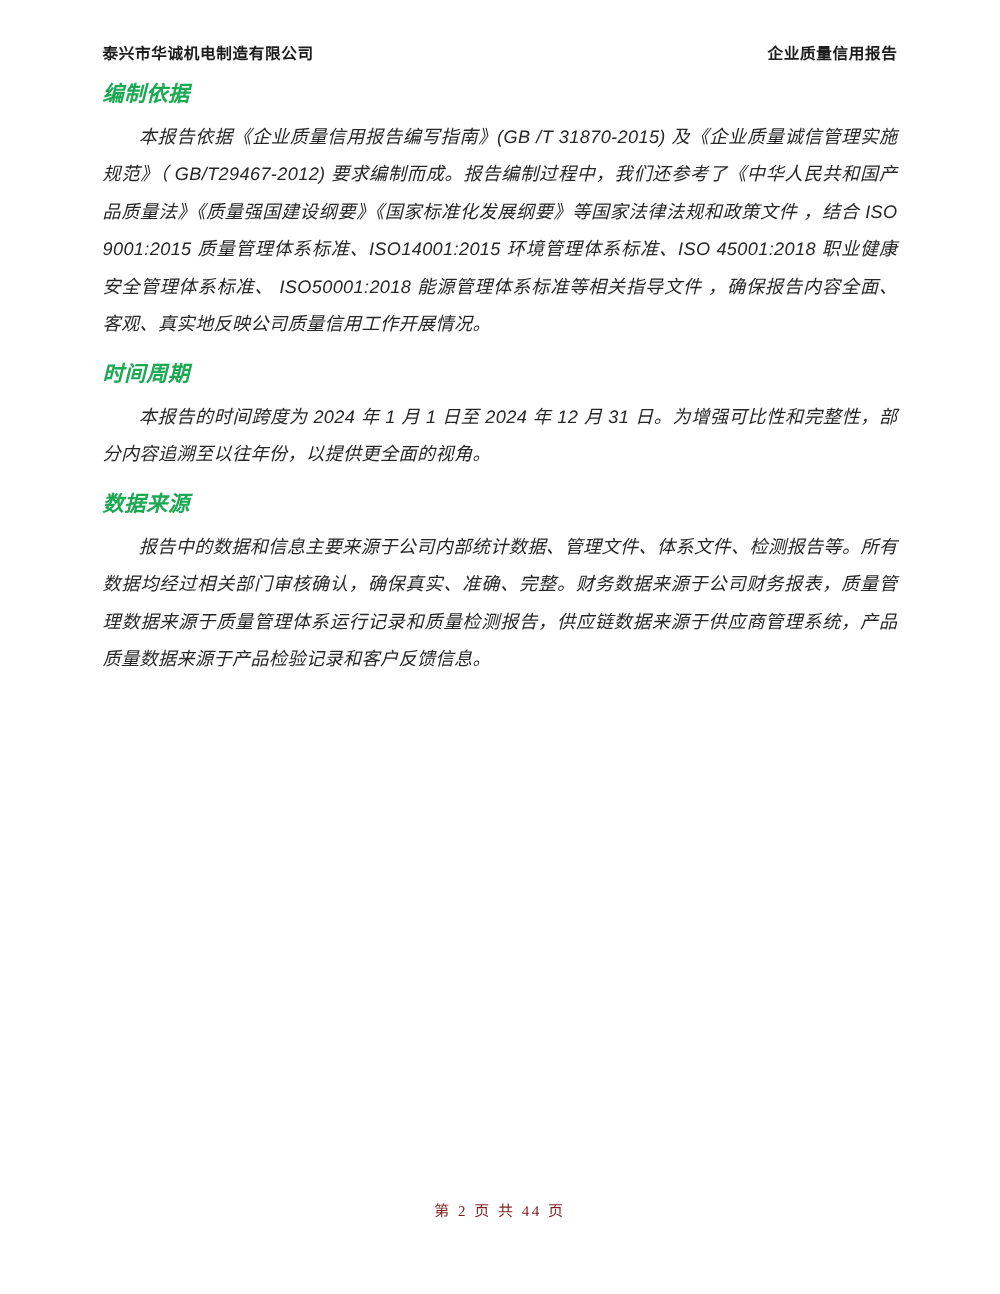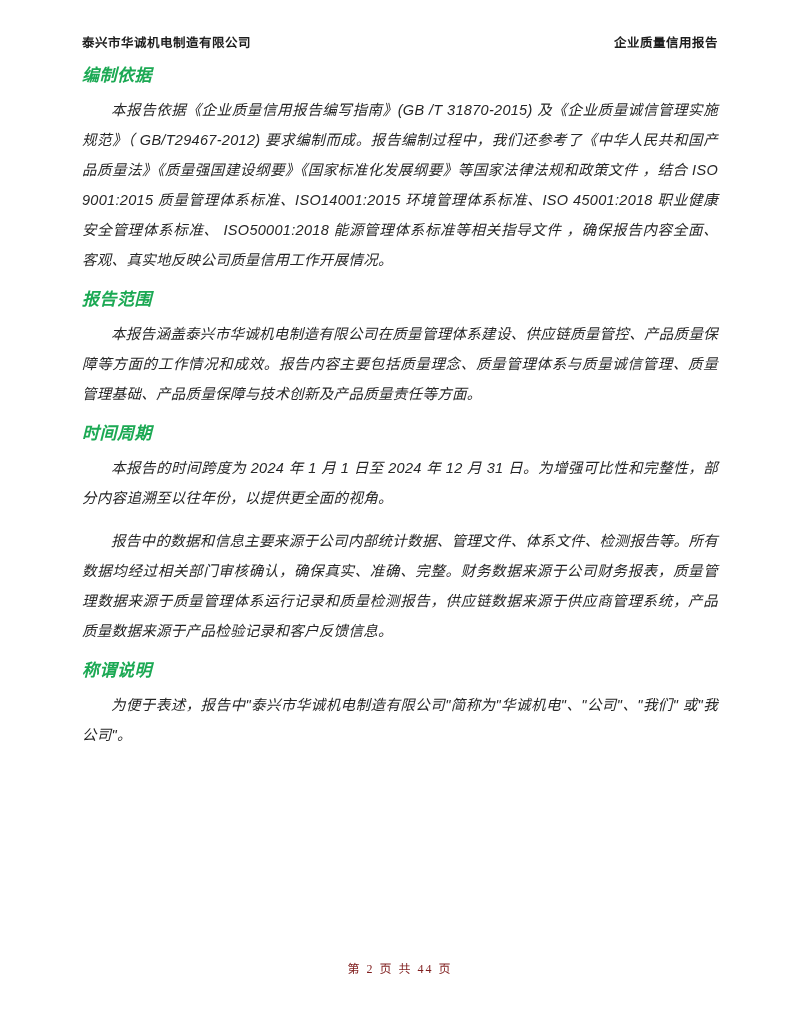--- a/index.html
+++ b/index.html
@@ -75,36 +75,29 @@
     <span class="hdr">泰兴市华诚机电制造有限公司</span>
     <span class="hdr">企业质量信用报告</span>
   </div>
 
 
   <div class="section">
     <div class="section-heading">编制依据</div>
     <p class="section-body">本报告依据《企业质量信用报告编写指南》(GB /T 31870-2015) 及《企业质量诚信管理实施规范》（ GB/T29467-2012) 要求编制而成。报告编制过程中，我们还参考了《中华人民共和国产品质量法》《质量强国建设纲要》《国家标准化发展纲要》等国家法律法规和政策文件 ，结合 ISO 9001:2015 质量管理体系标准、ISO14001:2015 环境管理体系标准、ISO 45001:2018 职业健康安全管理体系标准、 ISO50001:2018 能源管理体系标准等相关指导文件 ，确保报告内容全面、客观、真实地反映公司质量信用工作开展情况。</p>
   </div>
 
-  <div class="section">
-    <div class="section-heading">报告范围</div>
-    <p class="section-body">本报告涵盖泰兴市华诚机电制造有限公司在质量管理体系建设、供应链质量管控、产品质量保障等方面的工作情况和成效。报告内容主要包括质量理念、质量管理体系与质量诚信管理、质量管理基础、产品质量保障与技术创新及产品质量责任等方面。</p>
-  </div>
 
   <div class="section">
     <div class="section-heading">时间周期</div>
     <p class="section-body">本报告的时间跨度为 2024 年 1 月 1 日至 2024 年 12 月 31 日。为增强可比性和完整性，部分内容追溯至以往年份，以提供更全面的视角。</p>
   </div>
 
   <div class="section">
+    <div class="section-heading">数据来源</div>
     <p class="section-body">报告中的数据和信息主要来源于公司内部统计数据、管理文件、体系文件、检测报告等。所有数据均经过相关部门审核确认，确保真实、准确、完整。财务数据来源于公司财务报表，质量管理数据来源于质量管理体系运行记录和质量检测报告，供应链数据来源于供应商管理系统，产品质量数据来源于产品检验记录和客户反馈信息。</p>
   </div>
 
-  <div class="section">
-    <div class="section-heading">称谓说明</div>
-    <p class="section-body">为便于表述，报告中"泰兴市华诚机电制造有限公司"简称为"华诚机电"、"公司"、"我们" 或"我公司"。</p>
-  </div>
 
   <div class="page-footer">
     <span>第 2 页 共 44 页</span>
   </div>
 
 </div>
 
 </body></html>

